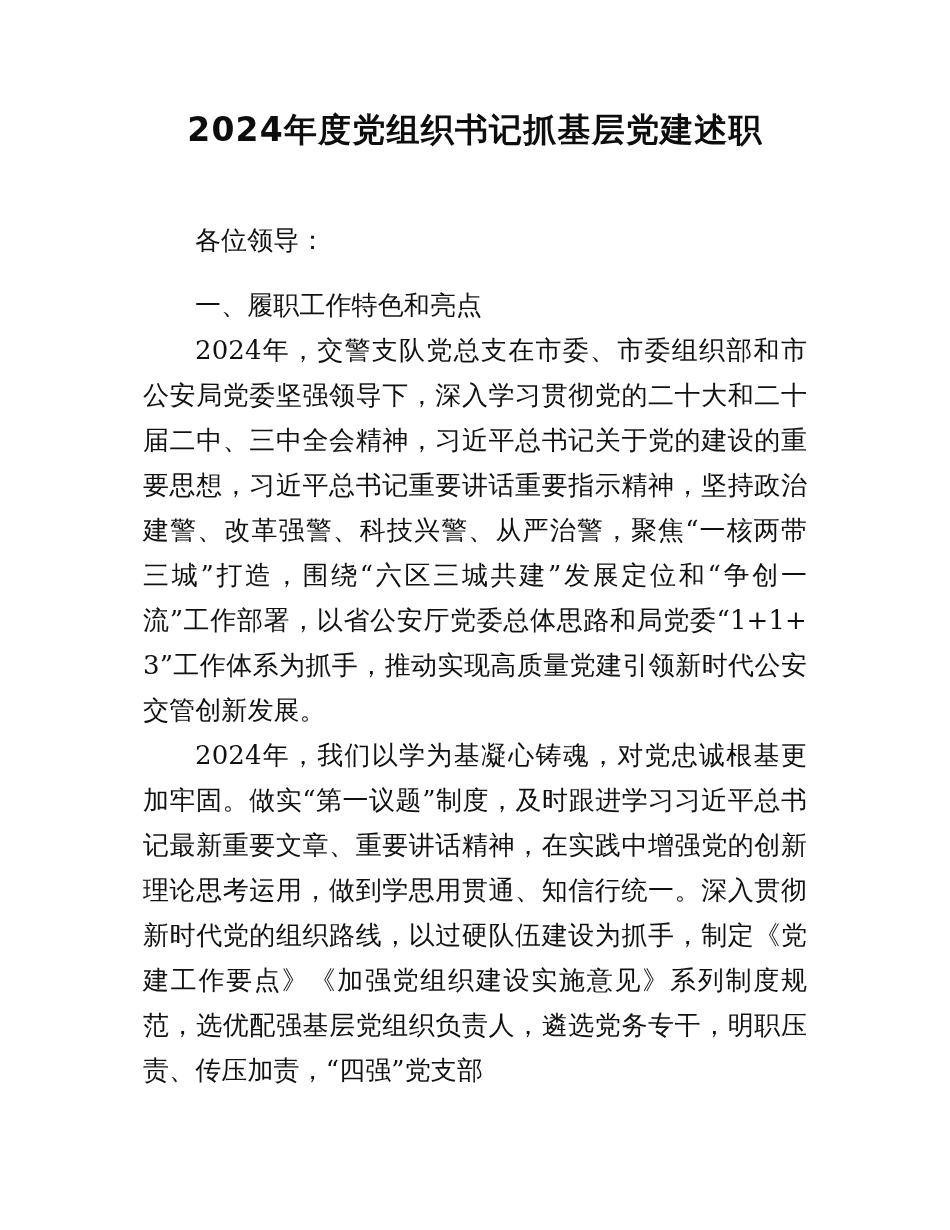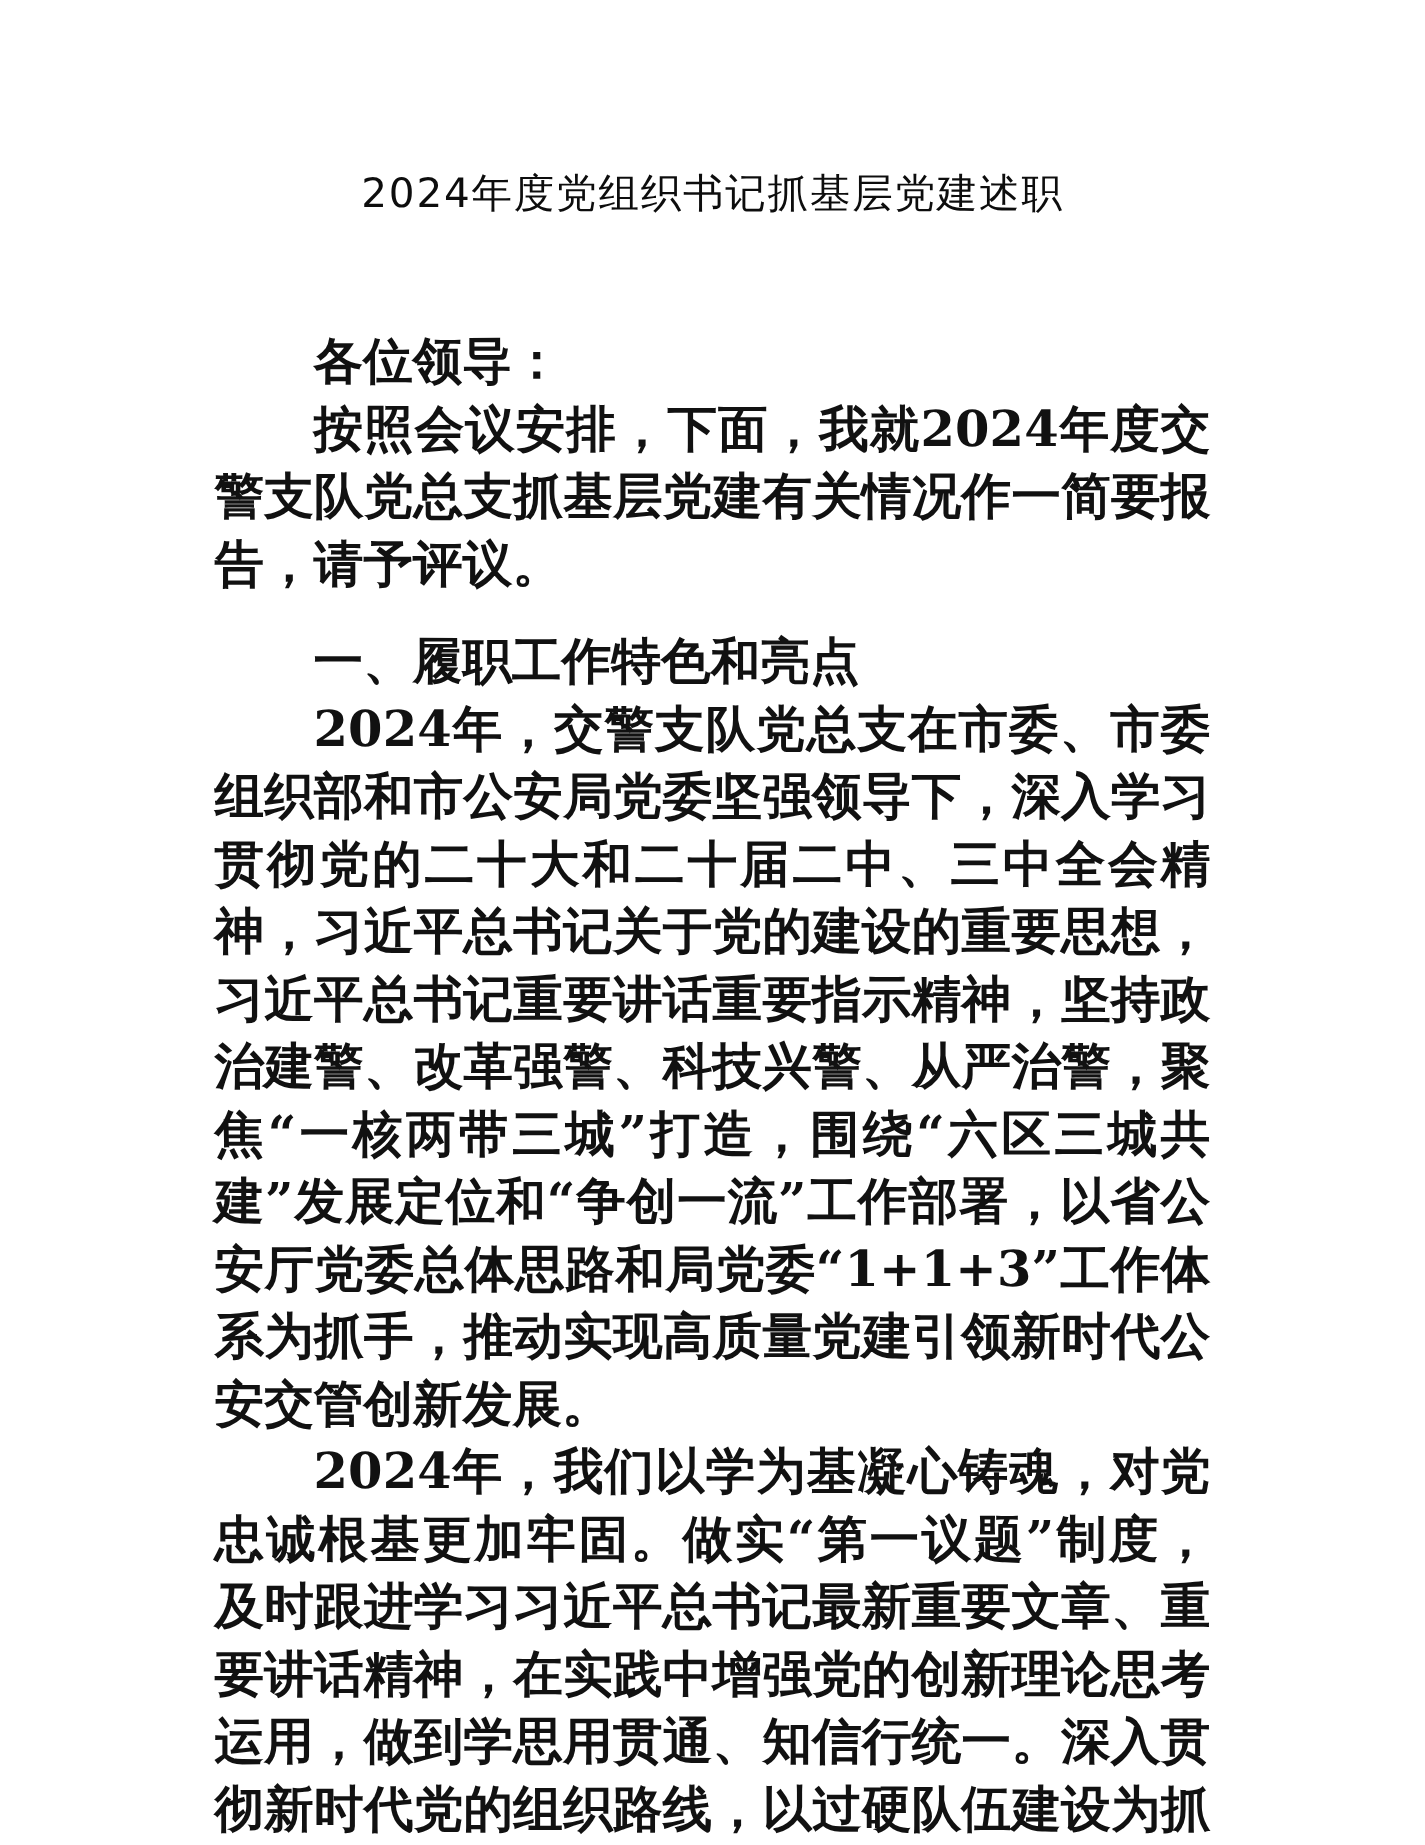--- a/index.html
+++ b/index.html
@@ -18,66 +18,64 @@
     overflow: hidden;
     box-sizing: border-box;
   }
   .doc-title {
     position: absolute;
     top: 108px;
     left: 0;
     width: 950px;
     text-align: center;
     font-family: "DejaVu Sans", "Liberation Sans", sans-serif;
-    font-weight: normal;
-    font-size: 27px;
+    font-weight: bold;
+    font-size: 33px;
     line-height: 44px;
     letter-spacing: 1.2px;
     color: #0d0d0d;
     white-space: nowrap;
   }
   .body-block {
     position: absolute;
     top: 218px;
     left: 143px;
     width: 664px;
   }
   .para {
     margin: 0 0 0 0;
     font-family: "DejaVu Serif", "Liberation Serif", serif;
-    font-size: 33px;
+    font-size: 26px;
     line-height: 45px;
     color: #111111;
     text-align: justify;
     text-justify: inter-character;
     text-indent: 2em;
     letter-spacing: 0.1px;
     word-break: break-all;
-    font-weight: bold;
   }
   .para.salutation {
     text-indent: 2em;
   }
   .para.heading {
     text-indent: 2em;
     margin-top: 20px;
   }
 </style>
 </head>
 <body>
 
 <div class="page">
 
   <div class="doc-title">2024年度党组织书记抓基层党建述职</div>
 
   <div class="body-block">
 
     <p class="para salutation">各位领导：</p>
 
-    <p class="para">按照会议安排，下面，我就2024年度交警支队党总支抓基层党建有关情况作一简要报告，请予评议。</p>
 
     <p class="para heading">一、履职工作特色和亮点</p>
 
     <p class="para">2024年，交警支队党总支在市委、市委组织部和市公安局党委坚强领导下，深入学习贯彻党的二十大和二十届二中、三中全会精神，习近平总书记关于党的建设的重要思想，习近平总书记重要讲话重要指示精神，坚持政治建警、改革强警、科技兴警、从严治警，聚焦“一核两带三城”打造，围绕“六区三城共建”发展定位和“争创一流”工作部署，以省公安厅党委总体思路和局党委“1+1+3”工作体系为抓手，推动实现高质量党建引领新时代公安交管创新发展。</p>
 
     <p class="para">2024年，我们以学为基凝心铸魂，对党忠诚根基更加牢固。做实“第一议题”制度，及时跟进学习习近平总书记最新重要文章、重要讲话精神，在实践中增强党的创新理论思考运用，做到学思用贯通、知信行统一。深入贯彻新时代党的组织路线，以过硬队伍建设为抓手，制定《党建工作要点》《加强党组织建设实施意见》系列制度规范，选优配强基层党组织负责人，遴选党务专干，明职压责、传压加责，“四强”党支部</p>
 
   </div>
 
 </div>

